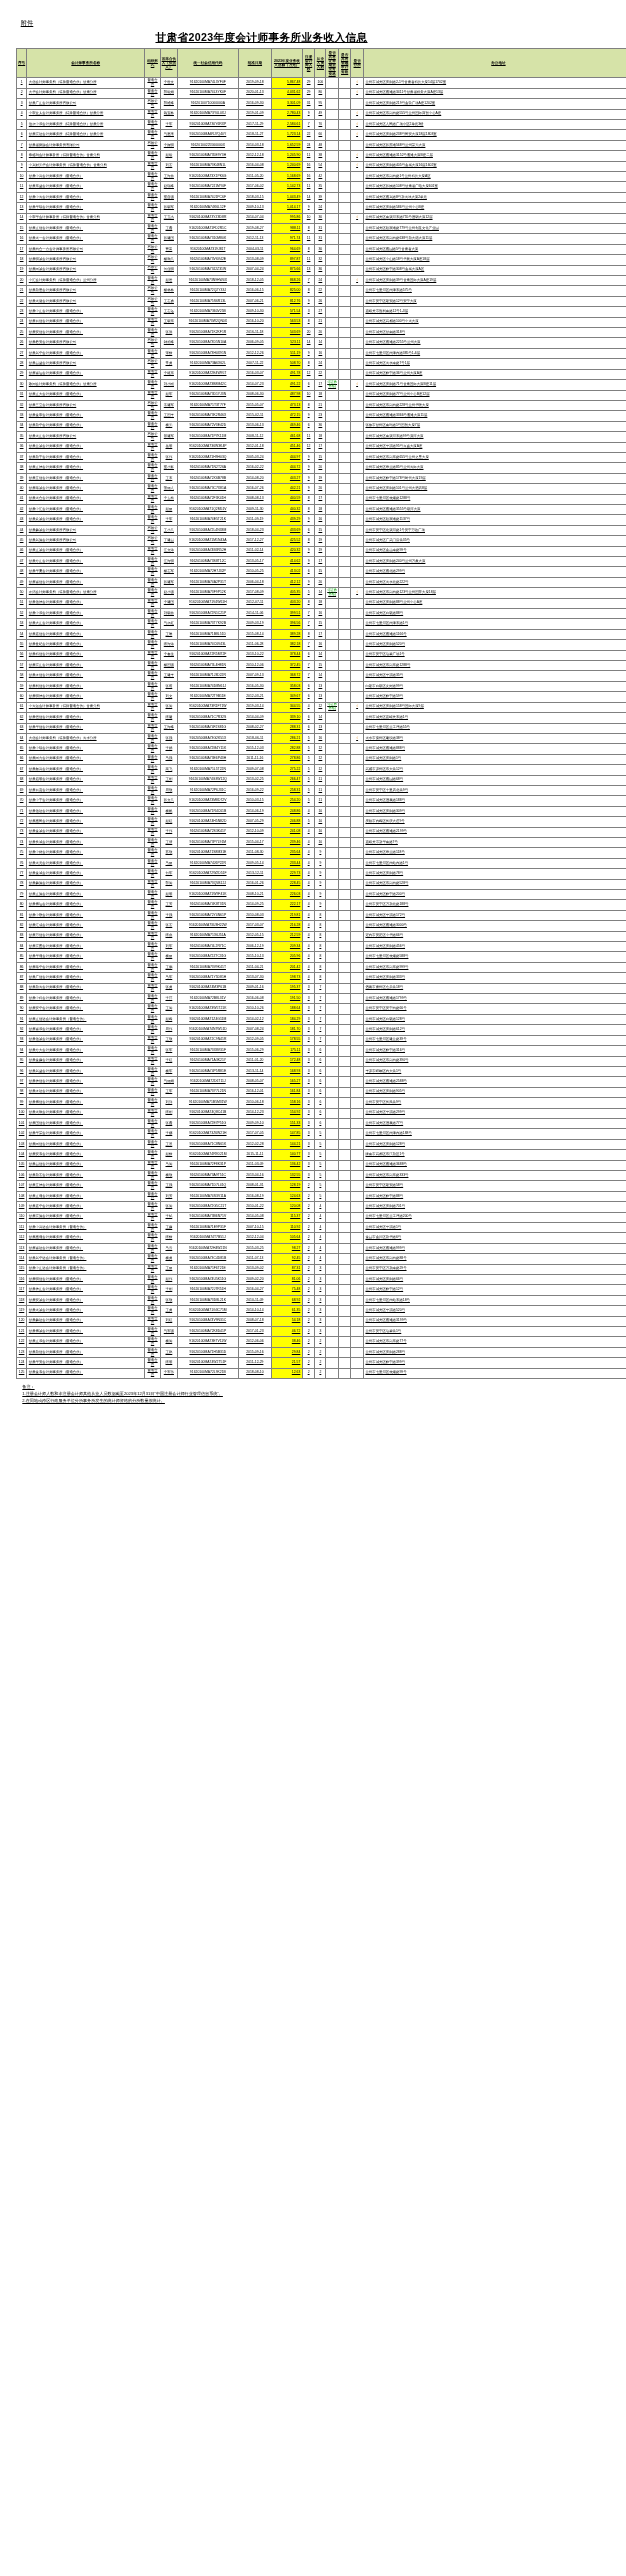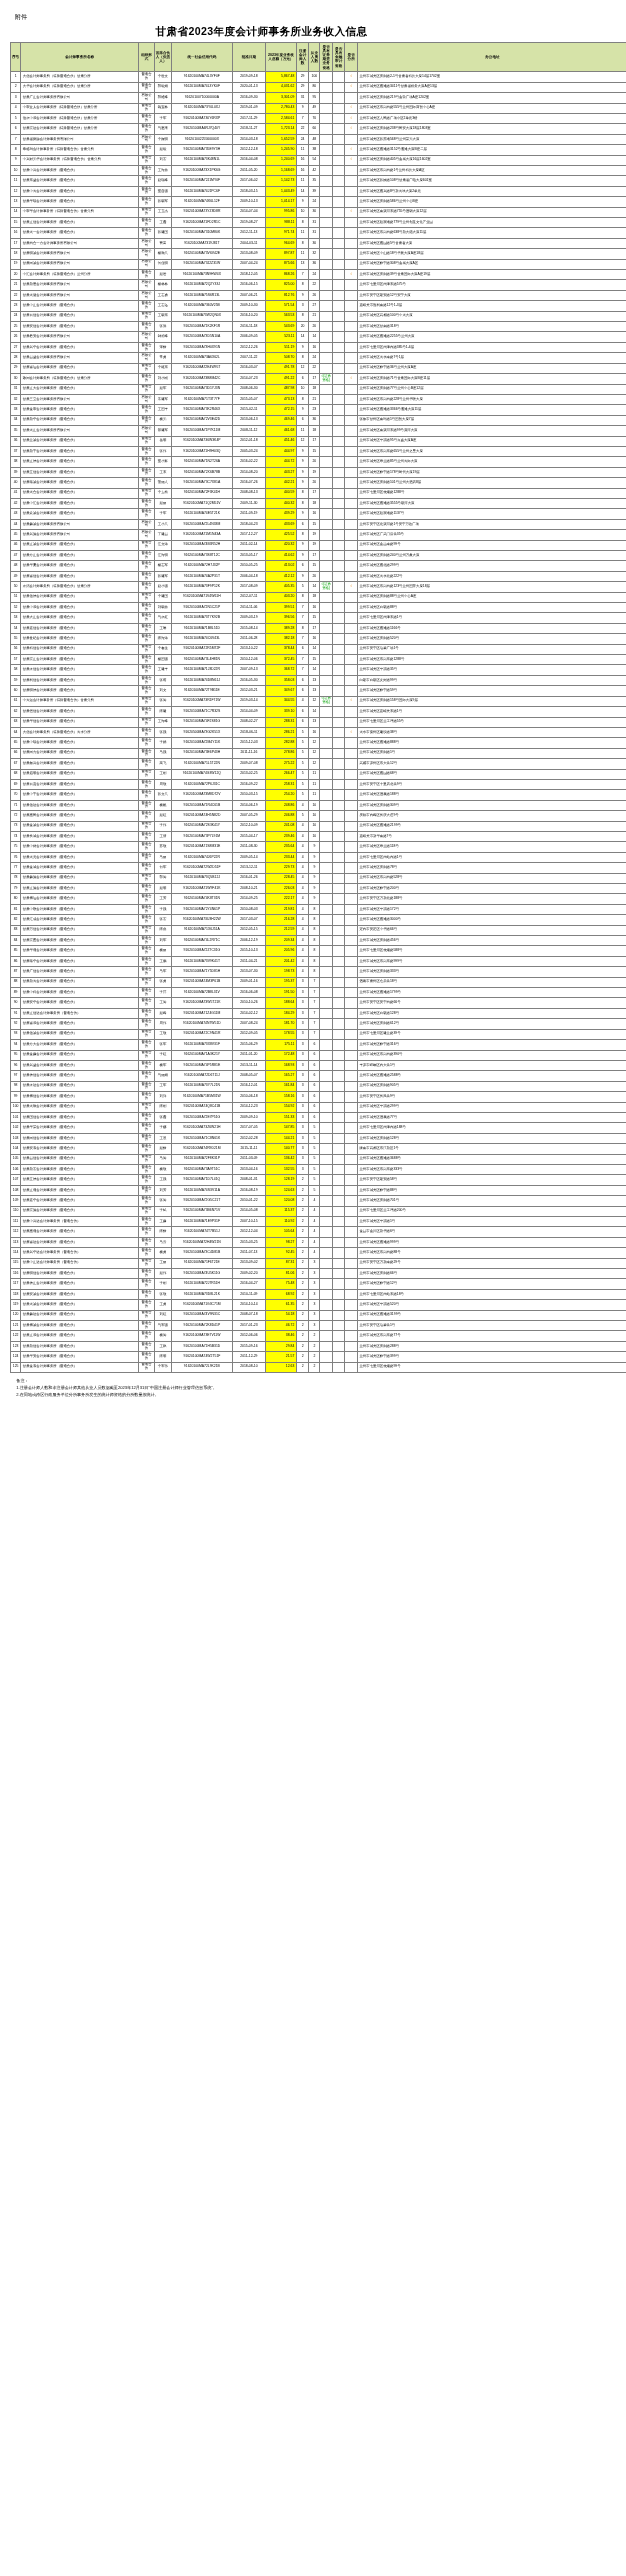--- a/index.html
+++ b/index.html
@@ -1,17 +1,17 @@
 <!DOCTYPE html>
 <html style="font-size:12.5px"><head>
 <meta charset="utf-8">
 <style>
   html,body{margin:0;padding:0;background:#fff;}
   body{width:627px;font-family:"Liberation Sans","DejaVu Sans",sans-serif;color:#000;}
-  .page{width:523px;padding:10px;box-sizing:border-box;}
+  .page{width:523px;padding:16px;box-sizing:border-box;text-decoration:underline;}
   .attach{font-size:6.3px;padding:3.1px 0 1.6px 4.7px;}
   .title{text-align:center;font-size:10.6px;font-weight:bold;letter-spacing:0.4px;margin:1.6px 0 3.1px 0;}
   table{border-collapse:collapse;width:618px;margin:0 auto;table-layout:fixed;}
   th,td{border:0.8px solid #808080;font-size:3.4px;line-height:1.15;padding:0.8px 0.8px;overflow:hidden;}
   thead th{background:#d6e3a8;font-weight:bold;text-align:center;vertical-align:middle;font-size:3.6px;padding:1.6px 0.8px;}
   td{vertical-align:middle;}
   .c{text-align:center;}
   .l{text-align:left;padding-left:1.6px;}
   .r{text-align:right;padding-right:1.6px;}
   .yellow{background:#ffff00;}

